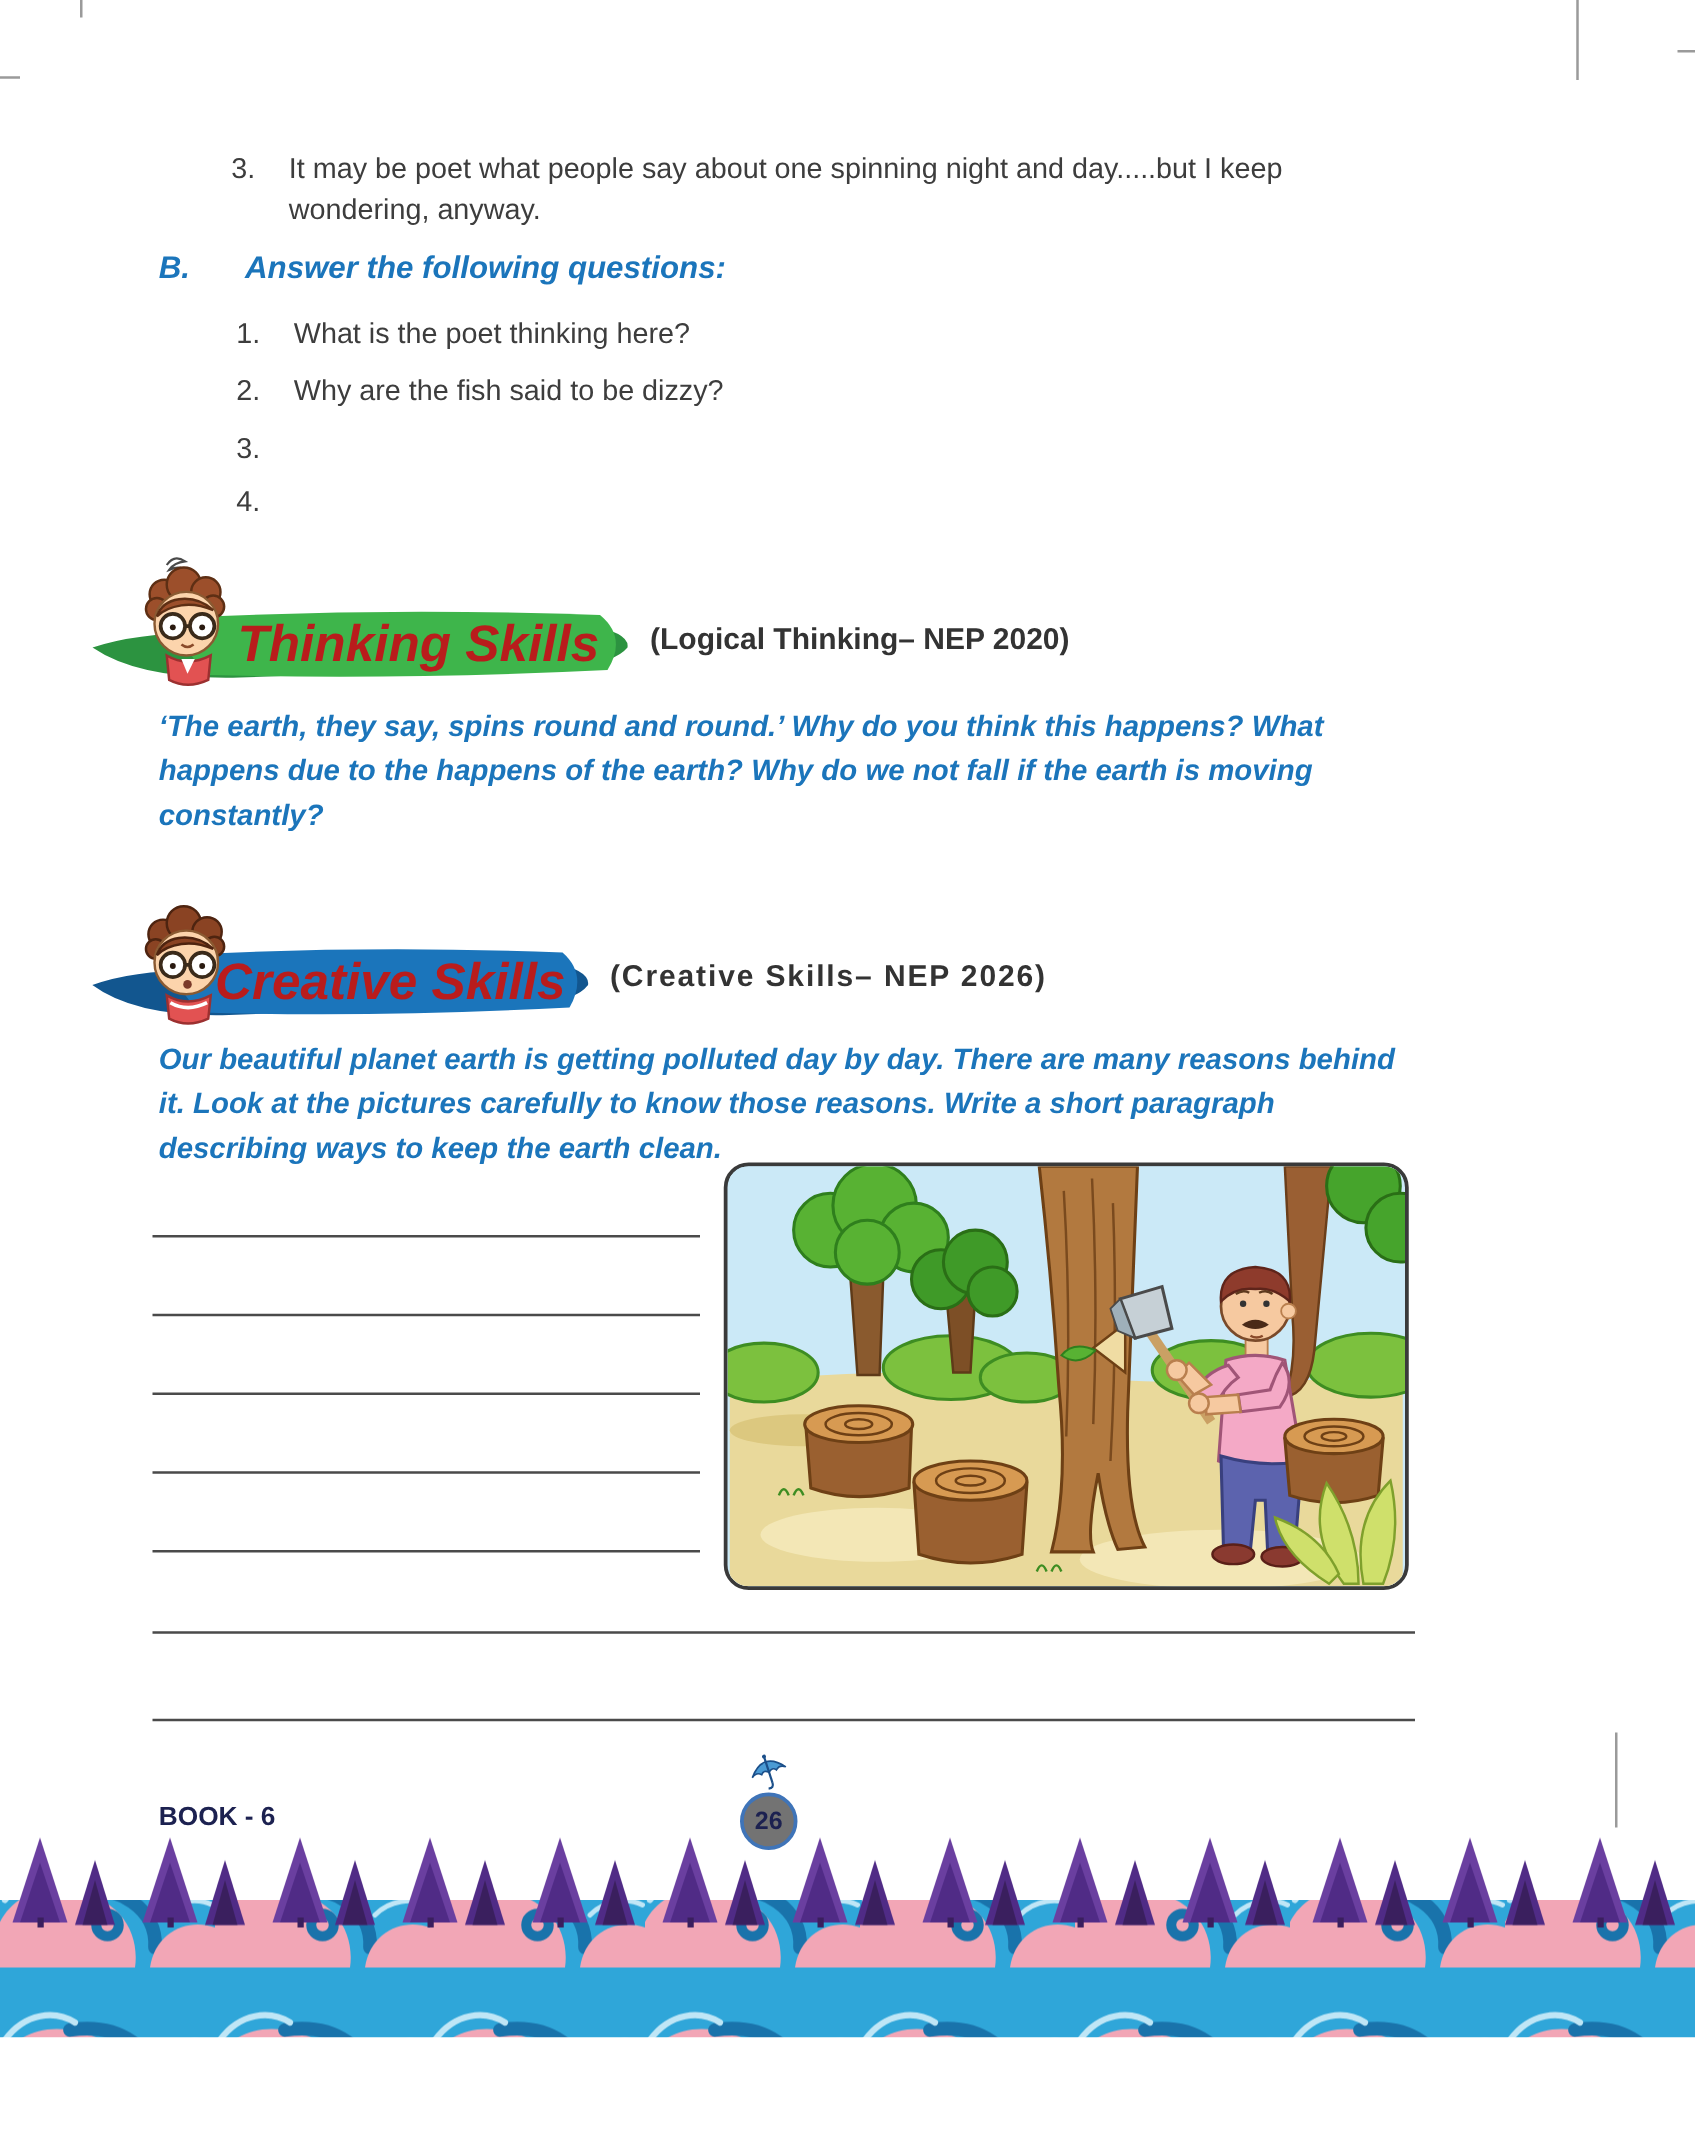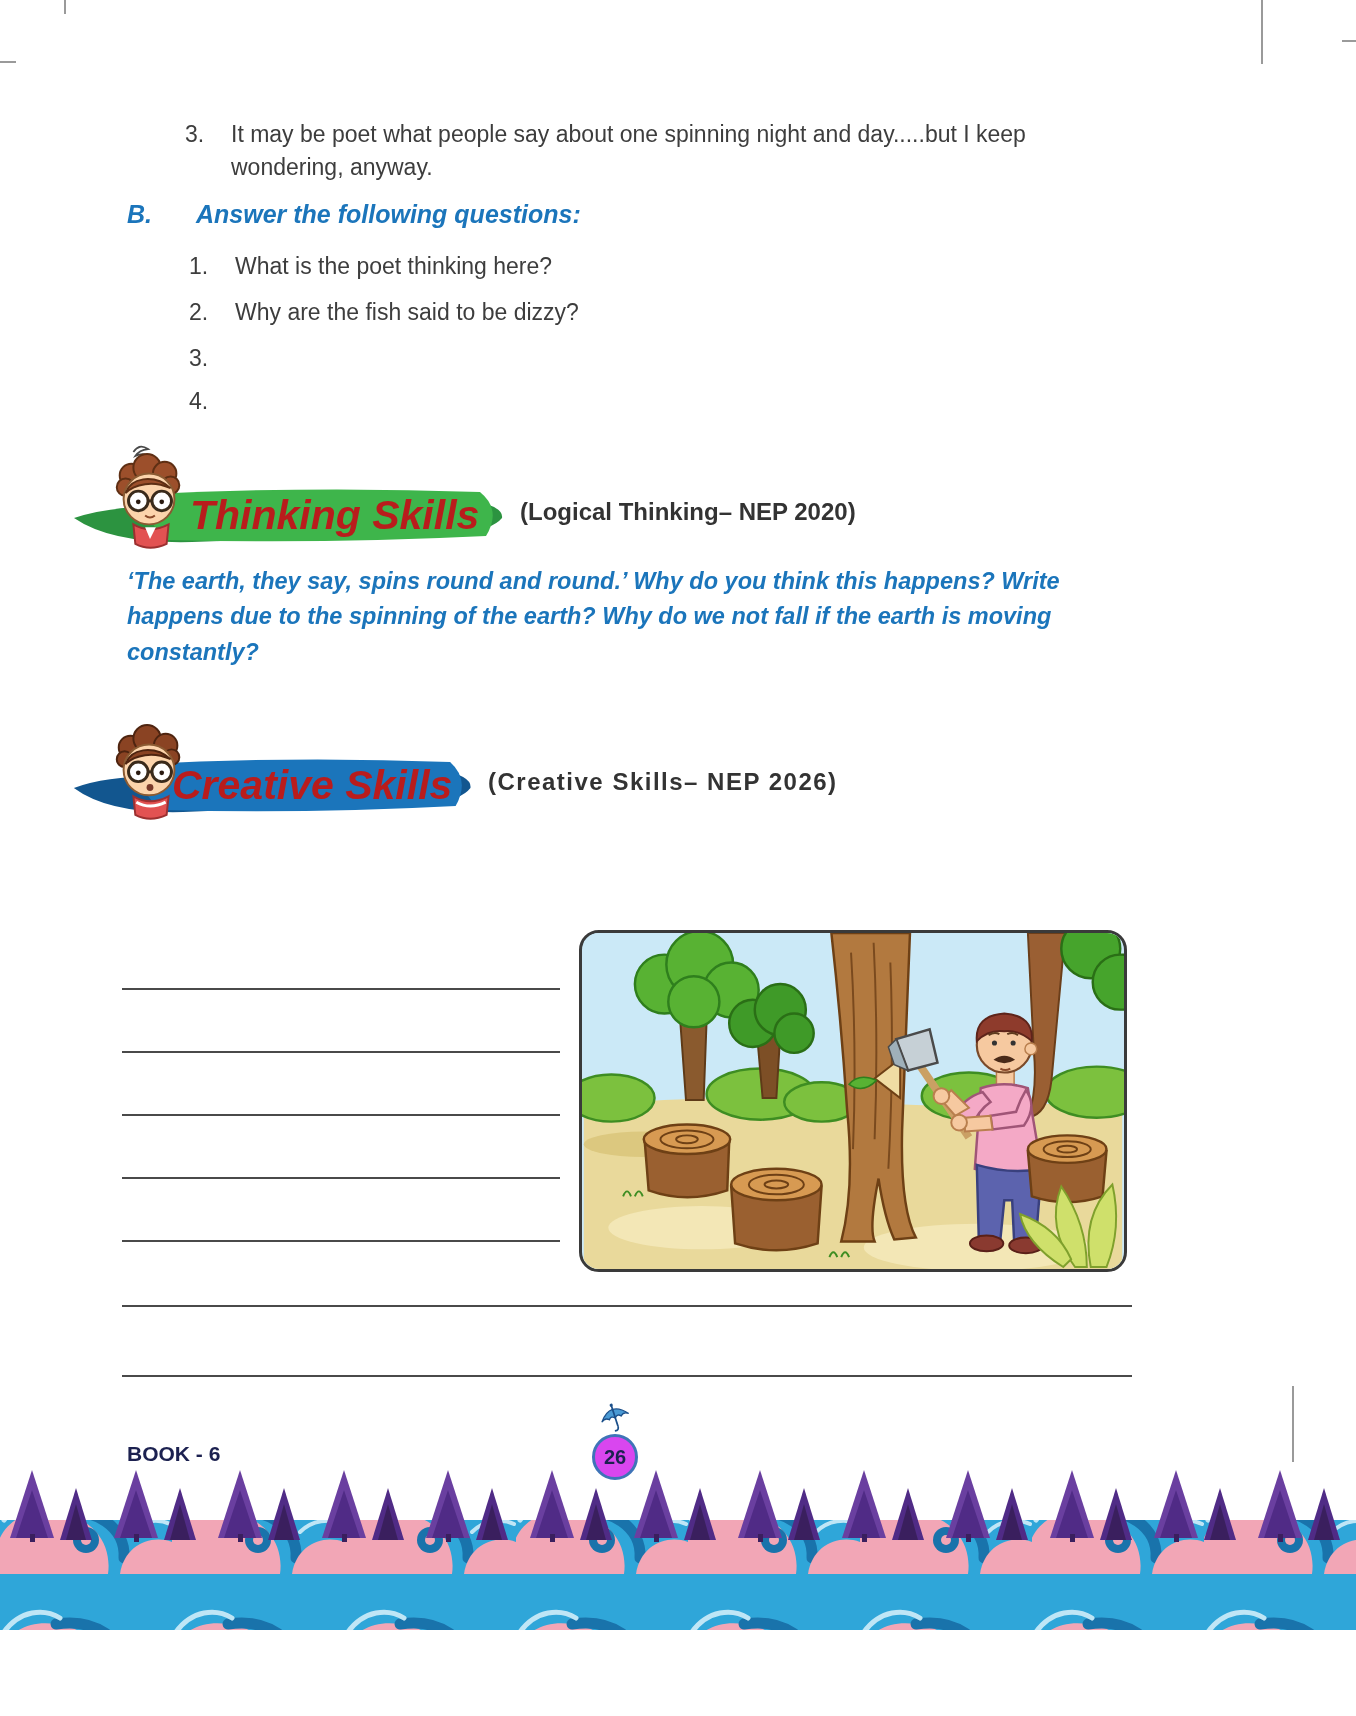--- a/index.html
+++ b/index.html
@@ -51,21 +51,21 @@
 
   .illustration { position:absolute; left:452px; top:818px; width:548px; height:342px;
                   margin:0; border:3px solid #3a3a3a; border-radius:20px; overflow:hidden;
                   background:#cbe9f7; }
   .illustration svg { display:block; width:100%; height:100%; }
 
   .book-label { position:absolute; left:0; top:1330px; font-size:21px; font-weight:bold; color:#1c2150; }
   .page-badge { position:absolute; left:458px; top:1290px; width:60px; text-align:center; }
   .badge-umbrella { display:block; margin:0 auto; width:36px; height:30px; }
   .badge-circle { width:46px; height:46px; border:3px solid #3f74b8; border-radius:50%;
-                  background:#d946ef; margin:2px auto 0; display:flex; align-items:center;
+                  background:#737373; margin:2px auto 0; display:flex; align-items:center;
                   justify-content:center; font-weight:bold; font-size:20px; color:#1c2150; }
 
   .bottom-deco { position:absolute; left:0; top:1462px; width:1356px; height:168px; z-index:1; }
 </style>
 </head>
 <body>
 
 <div class="page">
 
   <div class="crop crop-tl-h"></div>
@@ -149,21 +149,21 @@
         <circle cx="33" cy="61" r="2.4" fill="#2a1a10"></circle>
           <circle cx="57" cy="61" r="2.4" fill="#2a1a10"></circle>
         <path d="M40,75 q5,4 10,0" fill="none" stroke="#8a4a2a" stroke-width="2"></path>
         <path d="M28,84 L30,104 Q45,112 62,104 L64,84 Q45,94 28,84 Z" fill="#e25252" stroke="#9c3030" stroke-width="2"></path>
         <path d="M40,87 L45,99 L51,87 Z" fill="#ffffff"></path>
       </svg>
       <span class="banner-title">Thinking Skills</span>
       <span class="banner-tag">(Logical Thinking– NEP 2020)</span>
     </div>
 
-    <p class="prompt prompt-thinking">‘The earth, they say, spins round and round.’ Why do you think this happens? Write happens due to the spinning of the  earth? Why do we not fall if the earth is moving constantly?</p>
+    <p class="prompt prompt-thinking">‘The earth, they say, spins round and round.’ Why do you think this happens? What happens due to the happens of the  earth? Why do we not fall if the earth is moving constantly?</p>
 
     <div class="skill-banner writing-banner">
       <svg class="banner-brush" viewBox="0 0 436 62" preserveAspectRatio="none" aria-hidden="true">
         <path d="M2,34 Q50,18 130,24 L398,16 Q432,22 430,34 Q420,46 390,48 L120,58 Q40,60 2,34 Z" fill="#12568f"></path>
         <path d="M78,10 Q240,2 408,8 Q430,26 414,52 Q250,60 96,56 Q68,34 78,10 Z" fill="#1b75bb"></path>
       </svg>
       <svg class="banner-kid" viewBox="0 0 90 110" aria-hidden="true">
         <g stroke="#4e2410" stroke-width="2" fill="#8a4323">
           <circle cx="25" cy="36" r="12"></circle>
             <circle cx="42" cy="27" r="14"></circle>
@@ -181,20 +181,21 @@
         <circle cx="33" cy="62" r="2.4" fill="#2a1a10"></circle>
           <circle cx="57" cy="62" r="2.4" fill="#2a1a10"></circle>
         <circle cx="45" cy="77" r="3.5" fill="#7a3a2a"></circle>
         <path d="M28,86 L30,105 Q45,113 62,105 L64,86 Q45,96 28,86 Z" fill="#e25252" stroke="#9c3030" stroke-width="2"></path>
         <path d="M31,92 Q45,100 61,92" fill="none" stroke="#ffffff" stroke-width="3"></path>
       </svg>
       <span class="banner-title">Creative Skills</span>
       <span class="banner-tag">(Creative Skills– NEP 2026)</span>
     </div>
 
+    <p class="prompt prompt-writing">Our beautiful planet earth is getting polluted day by day. There are many reasons behind it. Look at the pictures carefully to know those reasons. Write a short paragraph describing ways to keep the earth clean.</p>
 
     <div class="lines-col">
       <div class="wline"></div>
       <div class="wline"></div>
       <div class="wline"></div>
       <div class="wline"></div>
       <div class="wline"></div>
     </div>
 
     <figure class="illustration">

